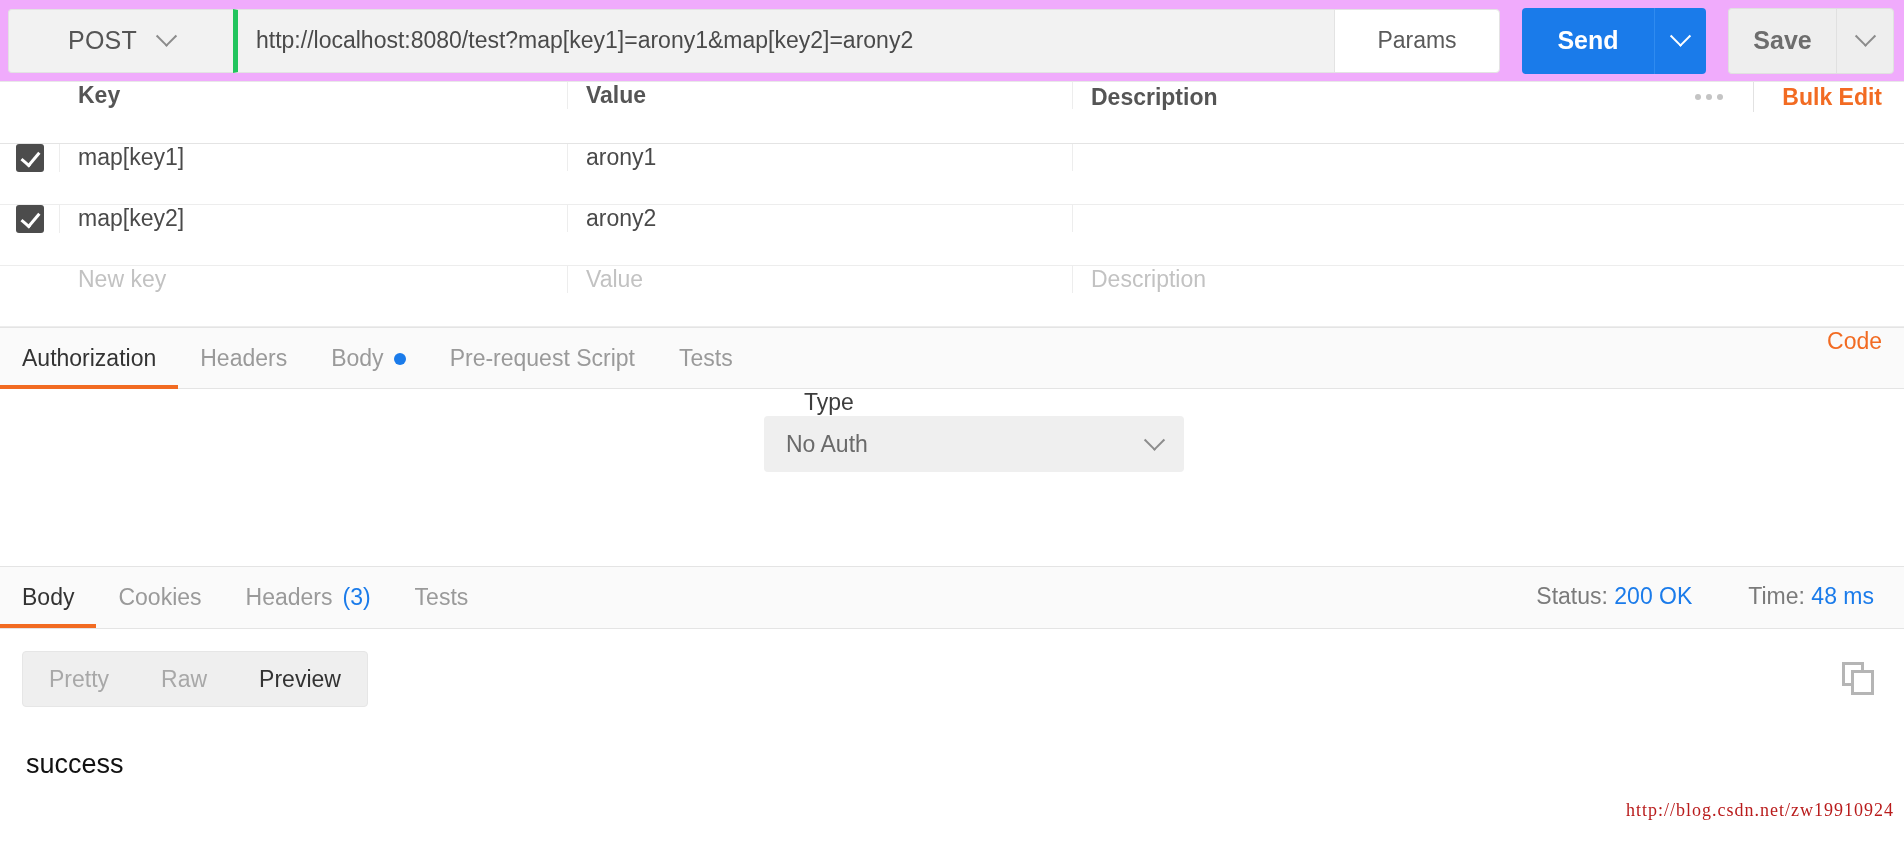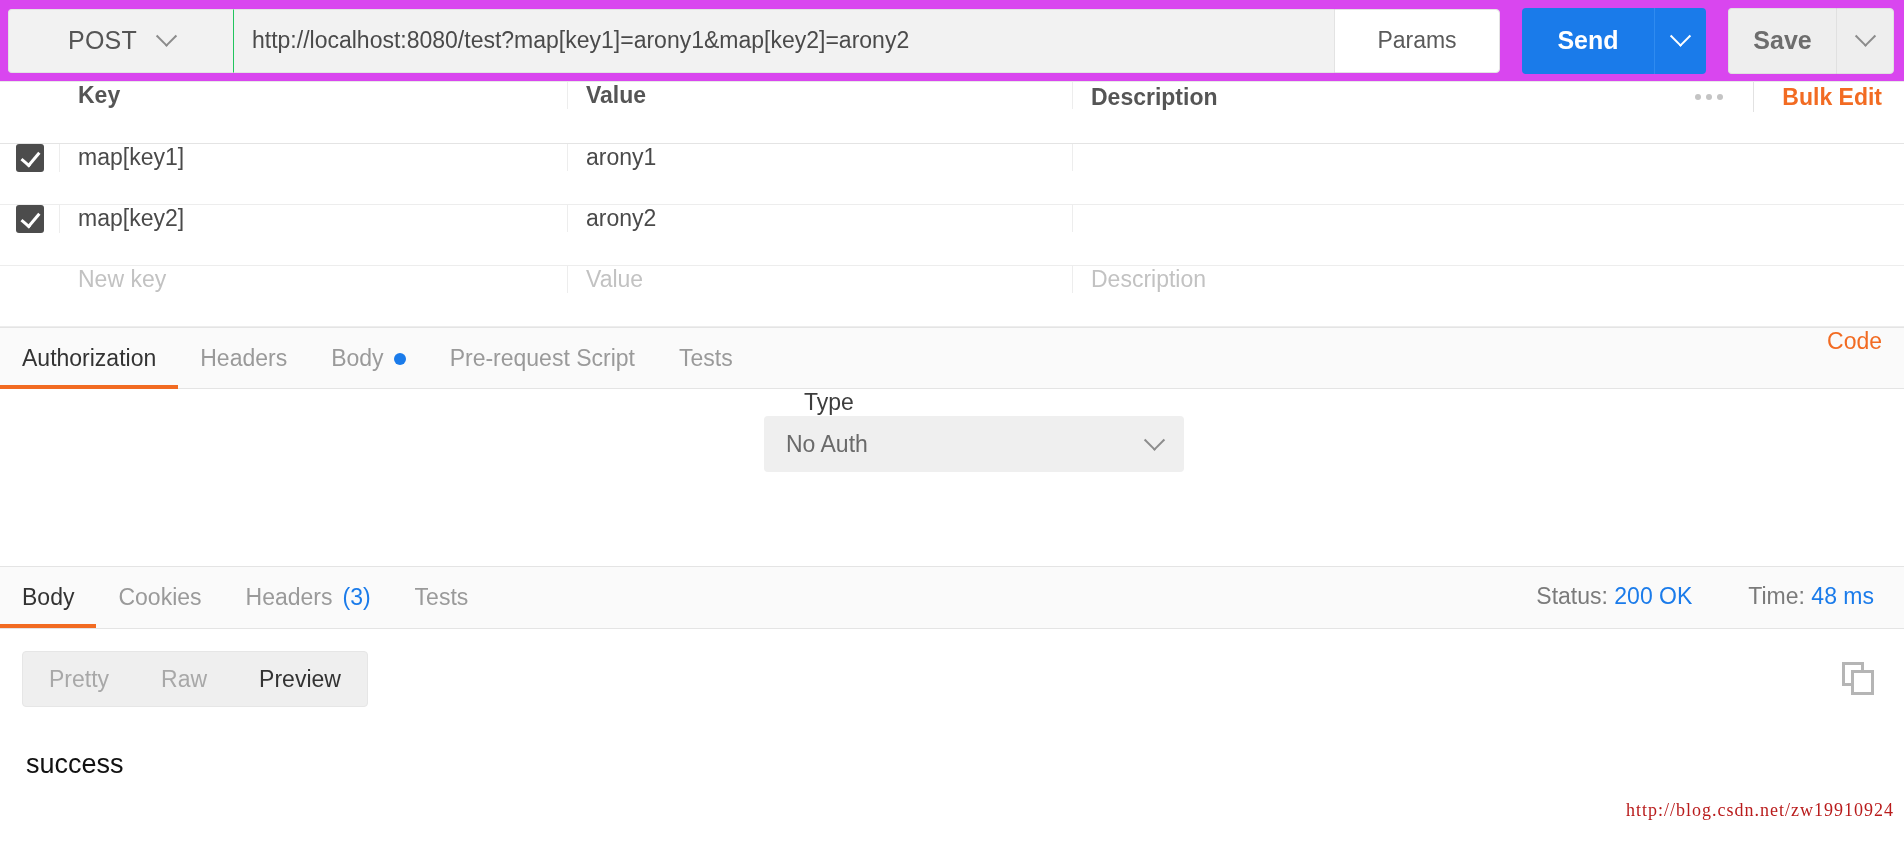--- a/index.html
+++ b/index.html
@@ -12,21 +12,21 @@
     overflow: hidden;
   }
   .app { width: 1904px; height: 842px; position: relative; background: #fff; }
 
   
   .urlbar {
     height: 82px;
     display: flex;
     align-items: center;
     padding: 8px 10px 8px 8px;
-    background: #d946ef;
+    background: #f0abfc;
     border-bottom: 1px solid #e8e8e8;
     gap: 0;
   }
   .method-select {
     width: 225px;
     height: 64px;
     background: #f2f2f2;
     border: 1px solid #e3e3e3;
     border-right: none;
     border-radius: 4px 0 0 4px;
@@ -47,21 +47,21 @@
     width: 15px; height: 15px;
     border-right: 2.5px solid #8c8c8c;
     border-bottom: 2.5px solid #8c8c8c;
     transform: rotate(45deg) translate(-3px,-3px);
   }
   .url-input {
     flex: 1;
     height: 64px;
     background: #f2f2f2;
     border: 1px solid #e3e3e3;
-    border-left: 1px solid #22c55e;
+    border-left: 5px solid #22c55e;
     border-right: none;
     display: flex;
     align-items: center;
     padding-left: 18px;
     font-size: 23px;
     color: #4a4a4a;
     white-space: nowrap;
     overflow: hidden;
     cursor: text;
   }

